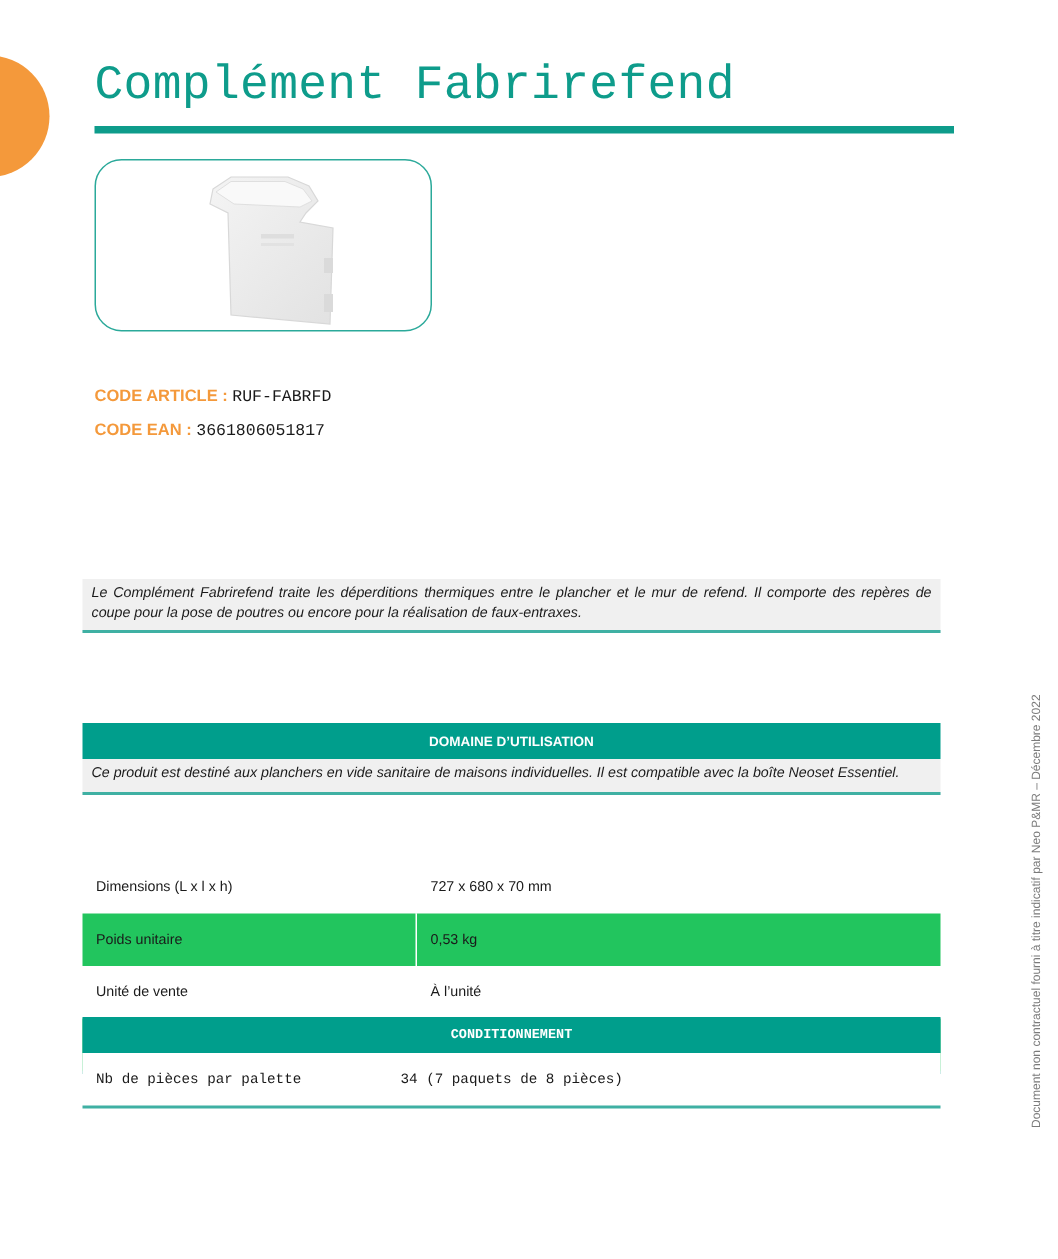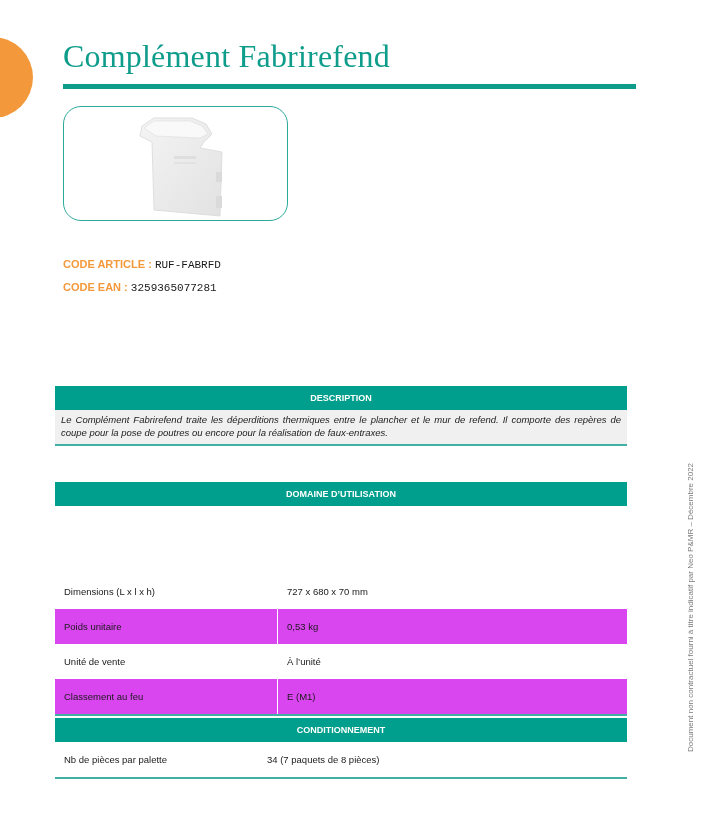--- a/index.html
+++ b/index.html
@@ -7,21 +7,21 @@
     width: 705px; height: 839px; background: #ffffff; position: relative; overflow: hidden;
     font-family: "Liberation Sans", "DejaVu Sans", sans-serif; color: #1a1a1a;
   }
   .orange-dot {
     position: absolute; left: -48px; top: 37px; width: 81px; height: 81px;
     border-radius: 50%; background: #f4993b;
   }
   .title {
     position: absolute; left: 63px; top: 38px; margin: 0;
     font-size: 32px; font-weight: normal; color: #0e9c8b; letter-spacing: 0.2px;
-    font-family: Liberation Serif, serif;
+    font-family: Liberation Mono, monospace;
   }
   .title-rule {
     position: absolute; left: 63px; top: 84px; width: 573px; height: 5px; background: #0e9c8b;
   }
   .image-frame {
     position: absolute; left: 63px; top: 106px; width: 225px; height: 115px;
     border: 1.5px solid #2ba99a; border-radius: 18px; background: #fff; box-sizing: border-box;
   }
   .product-shape { position: absolute; left: 70px; top: 5px; width: 100px; height: 105px; }
   .codes { position: absolute; left: 63px; top: 253px; font-size: 11px; line-height: 22px; }
@@ -33,21 +33,21 @@
     background: #009e8c; color: #fff; font-weight: bold; font-size: 9px;
     text-align: center; height: 24px; line-height: 24px; text-transform: uppercase;
   }
   .section-body {
     background: #f0f0f0; font-size: 9.5px; line-height: 12.5px; padding: 4px 6px 5px 6px;
     border-bottom: 2px solid #3fb0a3; text-align: justify; font-style: italic;
   }
   .spec-table { width: 100%; border-collapse: collapse; font-size: 9.5px; }
   .spec-table td { height: 35px; padding: 0 0 0 9px; vertical-align: middle; }
   .spec-table tr.odd td { background: #ffffff; }
-  .spec-table tr.even td { background: #d946ef; }
+  .spec-table tr.even td { background: #22c55e; }
   .spec-table td.label-cell { border-right: 1px solid #ffffff; }
   .table-rule { height: 2px; background: #3fb0a3; }
 
   .side-note {
     position: absolute; left: 686px; top: 752px; transform-origin: 0 0; transform: rotate(-90deg);
     font-size: 8px; color: #7a7a7a; white-space: nowrap;
   }
 </style>
 </head>
 <body>
@@ -74,31 +74,31 @@
   </svg>
 </div>
 
 <div class="codes">
   <div>
     <span class="code-label">CODE ARTICLE :</span>
     <span class="code-value">RUF-FABRFD</span>
   </div>
   <div>
     <span class="code-label">CODE EAN :</span>
-    <span class="code-value">3259365077281</span>
+    <span class="code-value">3661806051817</span>
   </div>
 </div>
 
 <div class="section" style="top:386px;">
-  <div class="section-header">DESCRIPTION</div>
   <div class="section-body">Le Complément Fabrirefend traite les déperditions thermiques entre le plancher et le mur de refend. Il comporte des repères de coupe pour la pose de poutres ou encore pour la réalisation de faux-entraxes.</div>
 </div>
 
 <div class="section" style="top:482px;">
   <div class="section-header">DOMAINE D’UTILISATION</div>
+  <div class="section-body">Ce produit est destiné aux planchers en vide sanitaire de maisons individuelles. Il est compatible avec la boîte Neoset Essentiel.</div>
 </div>
 
 <div class="section" style="top:574px;">
   <table class="spec-table">
     <tbody>
         <tr class="odd">
       <td class="label-cell" style="width:213px;">Dimensions (L x l x h)</td>
       <td>727 x 680 x 70 mm</td>
     </tr>
     <tr class="even">
@@ -111,21 +111,21 @@
     </tr>
     <tr class="even">
       <td class="label-cell">Classement au feu</td>
       <td>E (M1)</td>
     </tr>
   </tbody>
     </table>
   <div class="table-rule"></div>
 </div>
 
-<div class="section" style="top:718px;">
+<div class="section" style="top:678px;font-family:Liberation Mono, monospace;">
   <div class="section-header">CONDITIONNEMENT</div>
   <table class="spec-table">
     <tbody>
         <tr class="odd">
       <td class="label-cell" style="width:193px;">Nb de pièces par palette</td>
       <td>34 (7 paquets de 8 pièces)</td>
     </tr>
   </tbody>
     </table>
   <div class="table-rule"></div>

